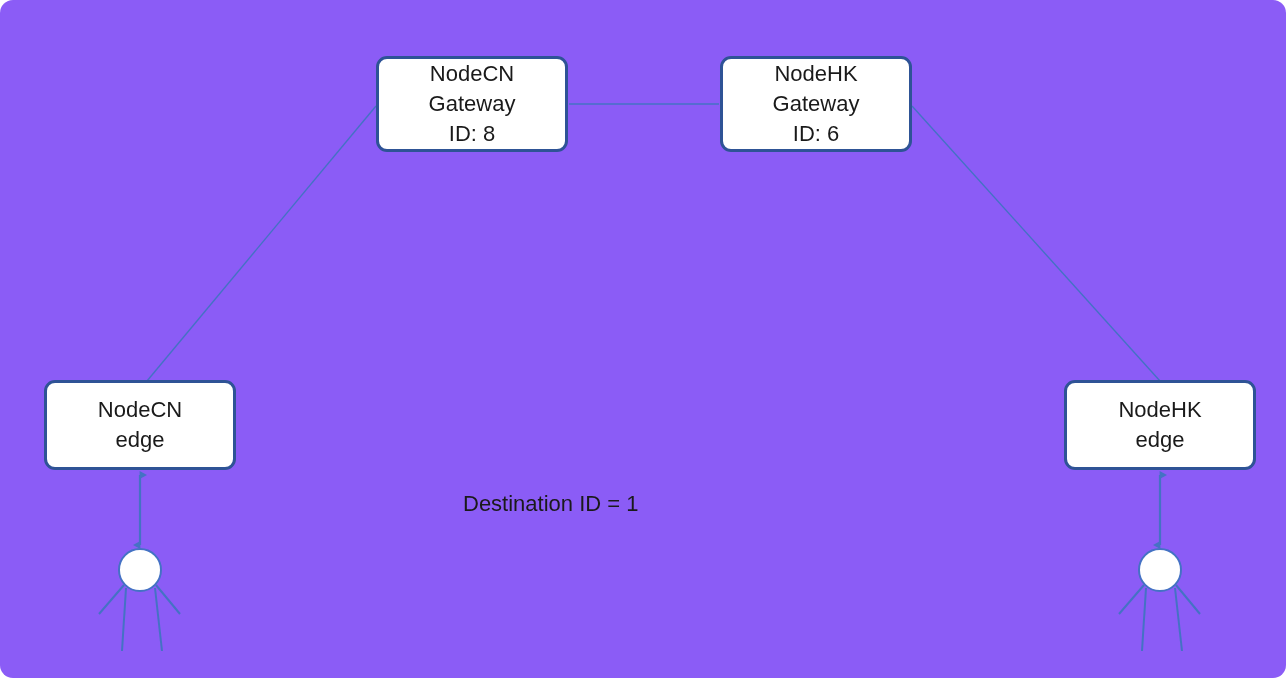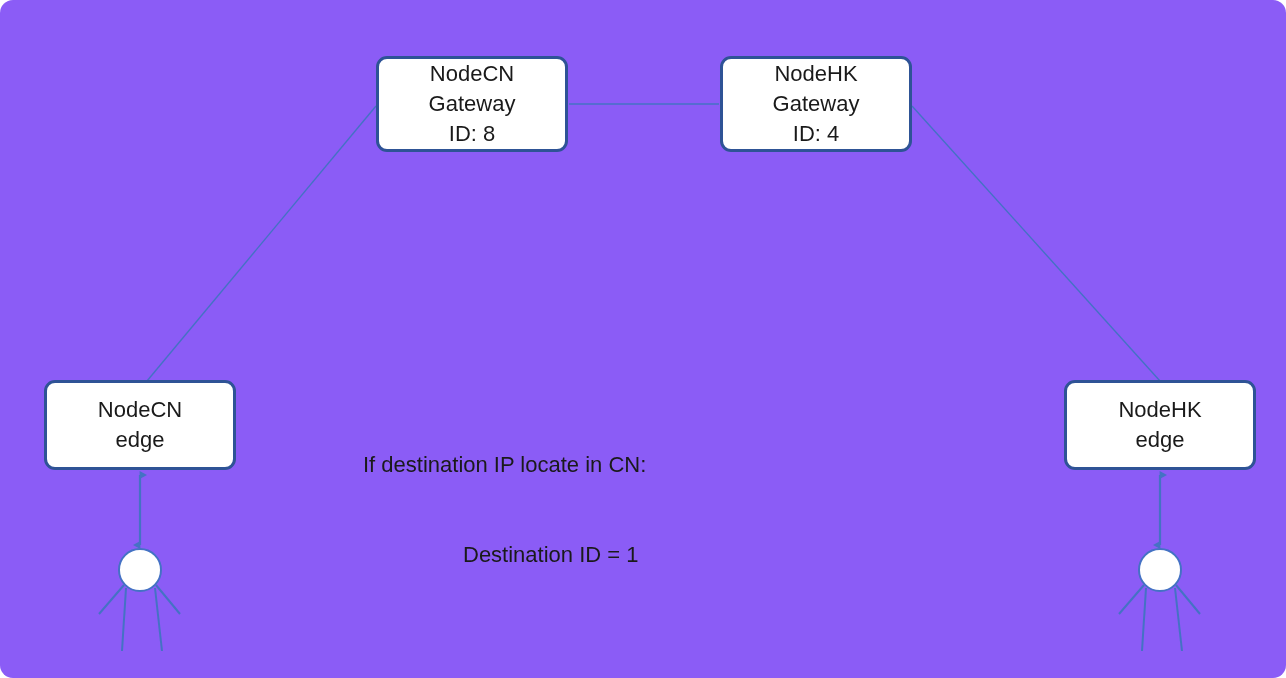--- a/index.html
+++ b/index.html
@@ -55,21 +55,21 @@
     top: 390px;
     z-index: 4;
     color: #1a1a1a;
     font-size: 22px;
     line-height: 30px;
     white-space: pre;
   }
   #note .note-line { display: block; }
   #note .ind-0 { padding-left: 0px; }
   #note .ind-1 { padding-left: 100px; }
-  #note .ind-2 { padding-left: 200px; }
+  #note .ind-2 { padding-left: 200px; margin-top: 39px; }
 </style>
 </head>
 <body>
 
 <div id="canvas">
 
   <svg id="edges" viewBox="0 0 1286 678">
     <defs>
       <marker id="arrowUp" markerWidth="9" markerHeight="9" refX="4.5" refY="7.6" orient="auto" markerUnits="userSpaceOnUse">
         <path d="M4.5 0.6 L8.4 8 L0.6 8 Z" fill="#4472C4"></path>
@@ -108,33 +108,32 @@
 
   <div class="node-box" id="gw-cn">
     <span class="node-line">NodeCN</span>
     <span class="node-line">Gateway</span>
     <span class="node-line">ID: 8</span>
   </div>
 
   <div class="node-box" id="gw-hk">
     <span class="node-line">NodeHK</span>
     <span class="node-line">Gateway</span>
-    <span class="node-line">ID: 4</span>
+    <span class="node-line">ID: 6</span>
   </div>
 
   <div class="node-box" id="edge-cn">
     <span class="node-line">NodeCN</span>
     <span class="node-line">edge</span>
   </div>
 
   <div class="node-box" id="edge-hk">
     <span class="node-line">NodeHK</span>
     <span class="node-line">edge</span>
   </div>
 
   <div id="note">
-    <span class="note-line ind-1">If destination IP locate in CN:</span>
     <span class="note-line ind-2">Destination ID = 1</span>
     
     
   </div>
 
 </div>
 
 </body></html>

